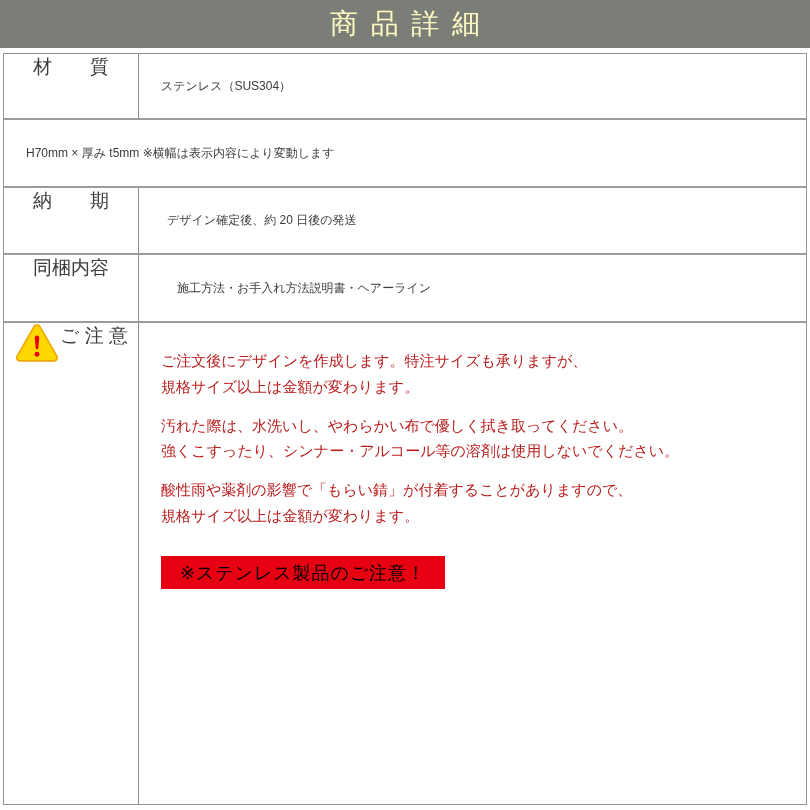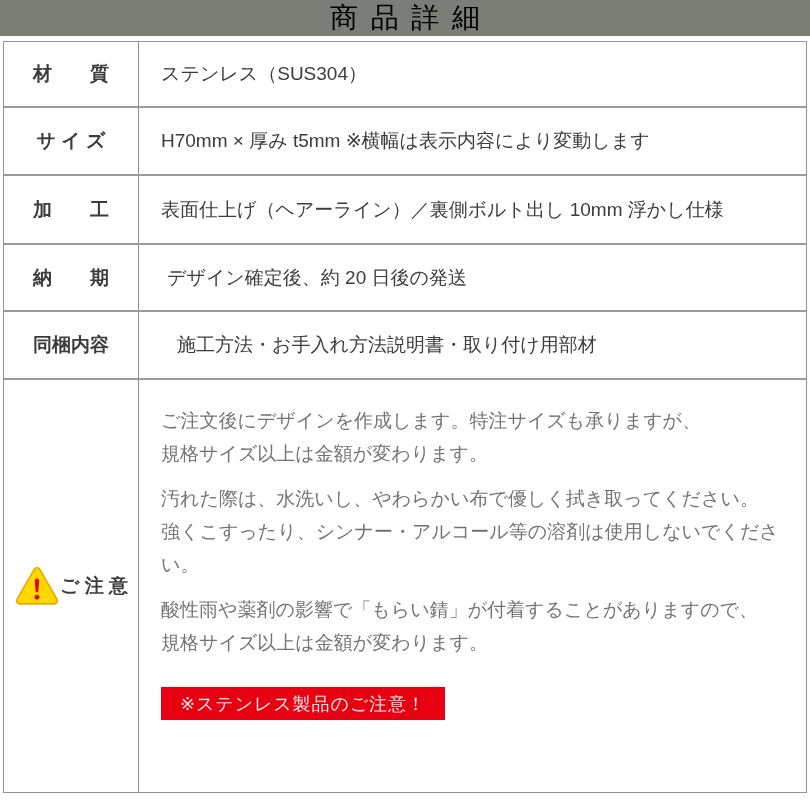--- a/index.html
+++ b/index.html
@@ -2,54 +2,54 @@
 <html><head>
 <meta charset="utf-8">
 <style>
   html,body{margin:0;padding:0;background:#fff;}
   .page{
     width:810px;height:810px;background:#ffffff;overflow:hidden;
     font-family:"Liberation Sans","DejaVu Sans",sans-serif;
     color:#3c3c3c;box-sizing:border-box;
   }
   .title-bar{
-    height:36px;background:#7b7e76;color:#000000;
+    height:48px;background:#7b7e76;color:#fef9c3;
     display:flex;align-items:center;justify-content:center;
     font-size:28px;letter-spacing:0.45em;padding-left:0.45em;
     font-weight:400;
   }
   .spec-table{
     margin:5px 3px 0 3px;height:752px;
     border:1.5px solid #949494;
     display:flex;flex-direction:column;box-sizing:border-box;
   }
   .row{display:flex;border-bottom:2px solid #9b9b9b;box-sizing:border-box;}
   .row.r1{height:66px;} .row.r2{height:68px;} .row.r3{height:69px;}
   .row.r4{height:67px;gap:6px;} .row.r5{height:68px;gap:16px;}
   .row.caution{flex:1;border-bottom:none;}
   .label-cell{
     width:135px;flex-shrink:0;
     border-right:1.5px solid #8f8f8f;
-    display:flex;align-items:center;justify-content:center;
-    font-size:19px;text-align:center;box-sizing:border-box;font-weight:bold;
+    display:flex;justify-content:center;
+    font-size:19px;text-align:center;box-sizing:border-box;
   }
   .value-cell{
     flex:1;display:flex;align-items:center;
-    padding:0 10px 0 22px;font-size:19px;box-sizing:border-box;
+    padding:0 10px 0 22px;font-size:12px;box-sizing:border-box;
   }
   .caution .label-cell{flex-direction:row;gap:0;}
   .caution-content{
     display:block;flex:1;padding:25px 14px 0 22px;box-sizing:border-box;
   }
   .caution-content p{
-    margin:0 0 13px 0;font-size:19px;line-height:1.72;
-    white-space:pre-line;color:#737373;
+    margin:0 0 13px 0;font-size:15px;line-height:1.72;
+    white-space:pre-line;color:#b91c1c;
   }
   .notice-badge{
-    display:inline-block;background:#e60012;color:#e5e5e5;
+    display:inline-block;background:#e60012;color:#000000;
     font-size:18px;line-height:1;padding:8px 19px 7px 19px;
     margin:14px 0 15px 0;letter-spacing:0.05em;
   }
   .warn-icon-wrap{width:46px;height:41px;display:block;}
   .caution-label-text{font-size:19px;}
 </style>
 </head>
 <body>
 
 <div class="page">
@@ -63,52 +63,41 @@
     <div class="row r1">
       <div class="label-cell">
         <span>材　　質</span>
       </div>
       <div class="value-cell">
         <span>ステンレス（SUS304）</span>
       </div>
     </div>
 
     <div class="row r2">
-      <div class="label-cell">
-        <span>サ イ ズ</span>
-      </div>
       <div class="value-cell">
         <span>H70mm × 厚み t5mm ※横幅は表示内容により変動します</span>
       </div>
     </div>
 
-    <div class="row r3">
-      <div class="label-cell">
-        <span>加　　工</span>
-      </div>
-      <div class="value-cell">
-        <span>表面仕上げ（ヘアーライン）／裏側ボルト出し 10mm 浮かし仕様</span>
-      </div>
-    </div>
 
     <div class="row r4">
       <div class="label-cell">
         <span>納　　期</span>
       </div>
       <div class="value-cell">
         <span>デザイン確定後、約 20 日後の発送</span>
       </div>
     </div>
 
     <div class="row r5">
       <div class="label-cell">
         <span>同梱内容</span>
       </div>
       <div class="value-cell">
-        <span>施工方法・お手入れ方法説明書・取り付け用部材</span>
+        <span>施工方法・お手入れ方法説明書・ヘアーライン</span>
       </div>
     </div>
 
     <div class="row caution">
       <div class="label-cell">
         <span class="warn-icon-wrap">
           <svg width="46" height="41" viewBox="0 0 64 57" xmlns="http://www.w3.org/2000/svg">
             <path d="M28.2 4.6 a4.4 4.4 0 0 1 7.6 0 L59.6 46 a4.4 4.4 0 0 1 -3.8 6.6 H8.2 A4.4 4.4 0 0 1 4.4 46 Z" fill="#ffd800" stroke="#f0a800" stroke-width="2.4" stroke-linejoin="round"></path>
             <path d="M32 17.5 c2 0 3.3 1.4 3.1 3.3 l-1.2 13.8 c-0.1 1.2 -0.9 2 -1.9 2 s-1.8 -0.8 -1.9 -2 l-1.2 -13.8 c-0.2 -1.9 1.1 -3.3 3.1 -3.3 z" fill="#e60012"></path>
             <circle cx="32" cy="43.5" r="3.4" fill="#e60012"></circle>

